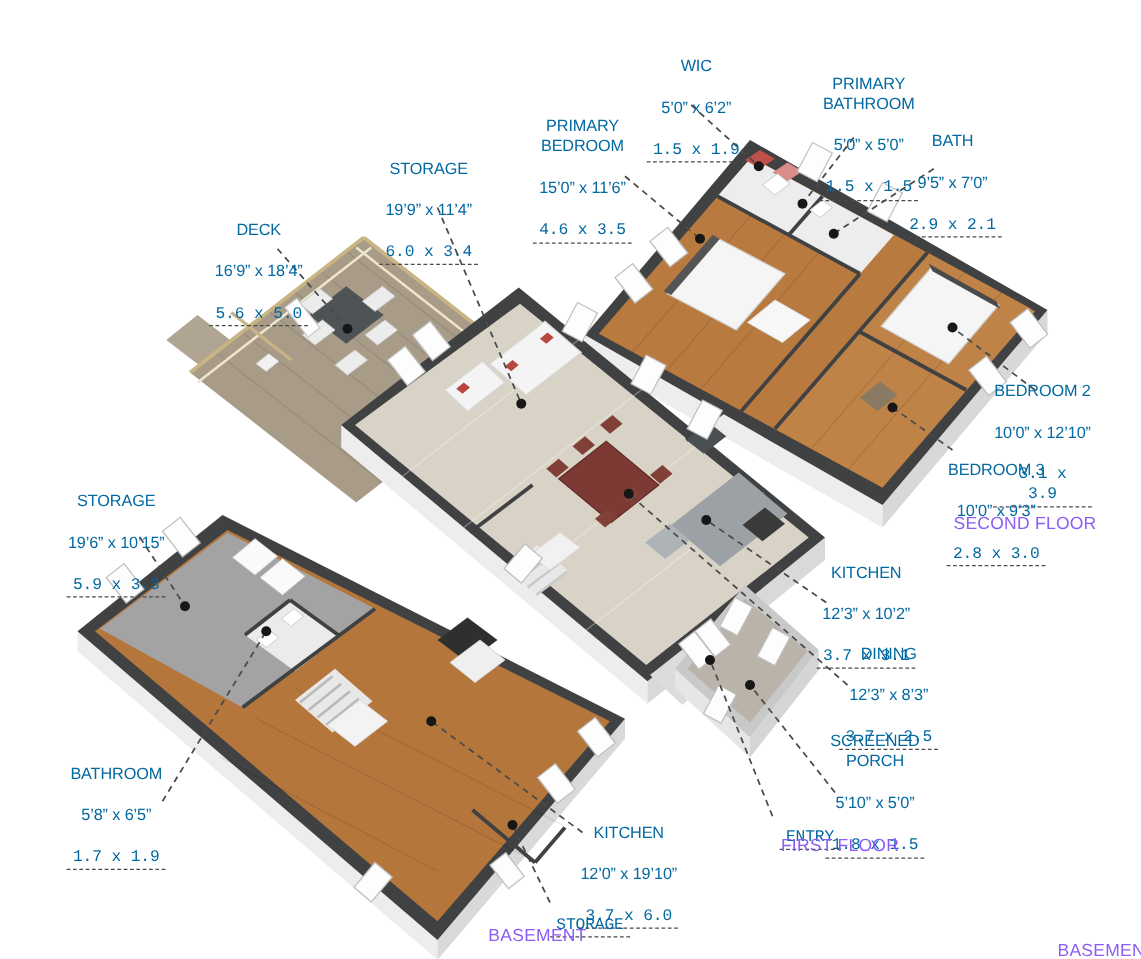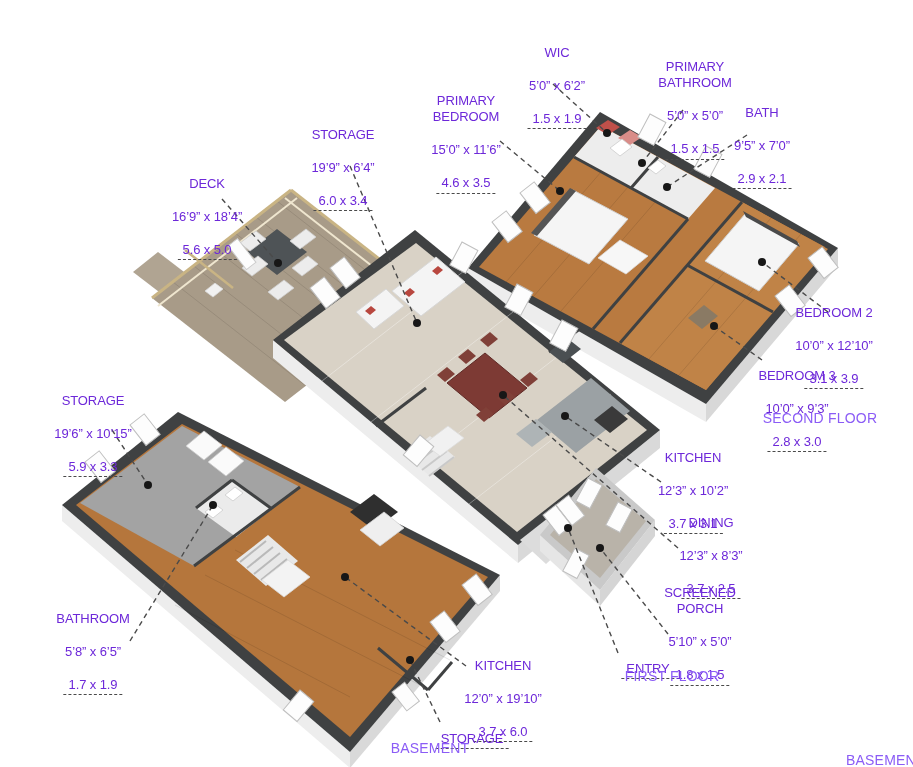--- a/index.html
+++ b/index.html
@@ -4,26 +4,27 @@
 <style>
   html,body{margin:0;padding:0;}
   body{
     width:913px;height:767px;position:relative;overflow:hidden;
     background:#ffffff;
     font-family:"Liberation Sans","DejaVu Sans",sans-serif;
   }
   #plan-svg{position:absolute;left:0;top:0;z-index:1;}
   .rlabel{
     position:absolute;z-index:2;transform:translateX(-50%);
-    text-align:center;font-size:13px;line-height:16.5px;color:#6d28d9;
+    text-align:center;font-size:13px;line-height:16.5px;color:#0369a1;
     letter-spacing:-0.1px;white-space:pre-line;
   }
   .rlabel .metric{
     display:inline-block;border-bottom:1.6px dashed #4a4a4a;
     padding:0 5px 1px 5px;
+    font-family:Liberation Mono, monospace;
   }
   .ftitle{
     position:absolute;z-index:2;transform:translateX(-50%);
     font-size:14px;color:#8b5cf6;letter-spacing:0.2px;white-space:nowrap;
   }
   .ftitle.partial{transform:none;}
 </style>
 </head>
 <body>
 
@@ -277,21 +278,21 @@
 </div>
 
 <div class="rlabel" style="left:762px;top:88px">
   <div>BATH</div>
   <div>9’5” x 7’0”</div>
   <div><span class="metric">2.9 x 2.1</span></div>
 </div>
 
 <div class="rlabel" style="left:343px;top:110px">
   <div>STORAGE</div>
-  <div>19’9” x 6’4”</div>
+  <div>19’9” x 11’4”</div>
   <div><span class="metric">6.0 x 3.4</span></div>
 </div>
 
 <div class="rlabel" style="left:207px;top:159px">
   <div>DECK</div>
   <div>16’9” x 18’4”</div>
   <div><span class="metric">5.6 x 5.0</span></div>
 </div>
 
 <div class="rlabel" style="left:834px;top:288px">

